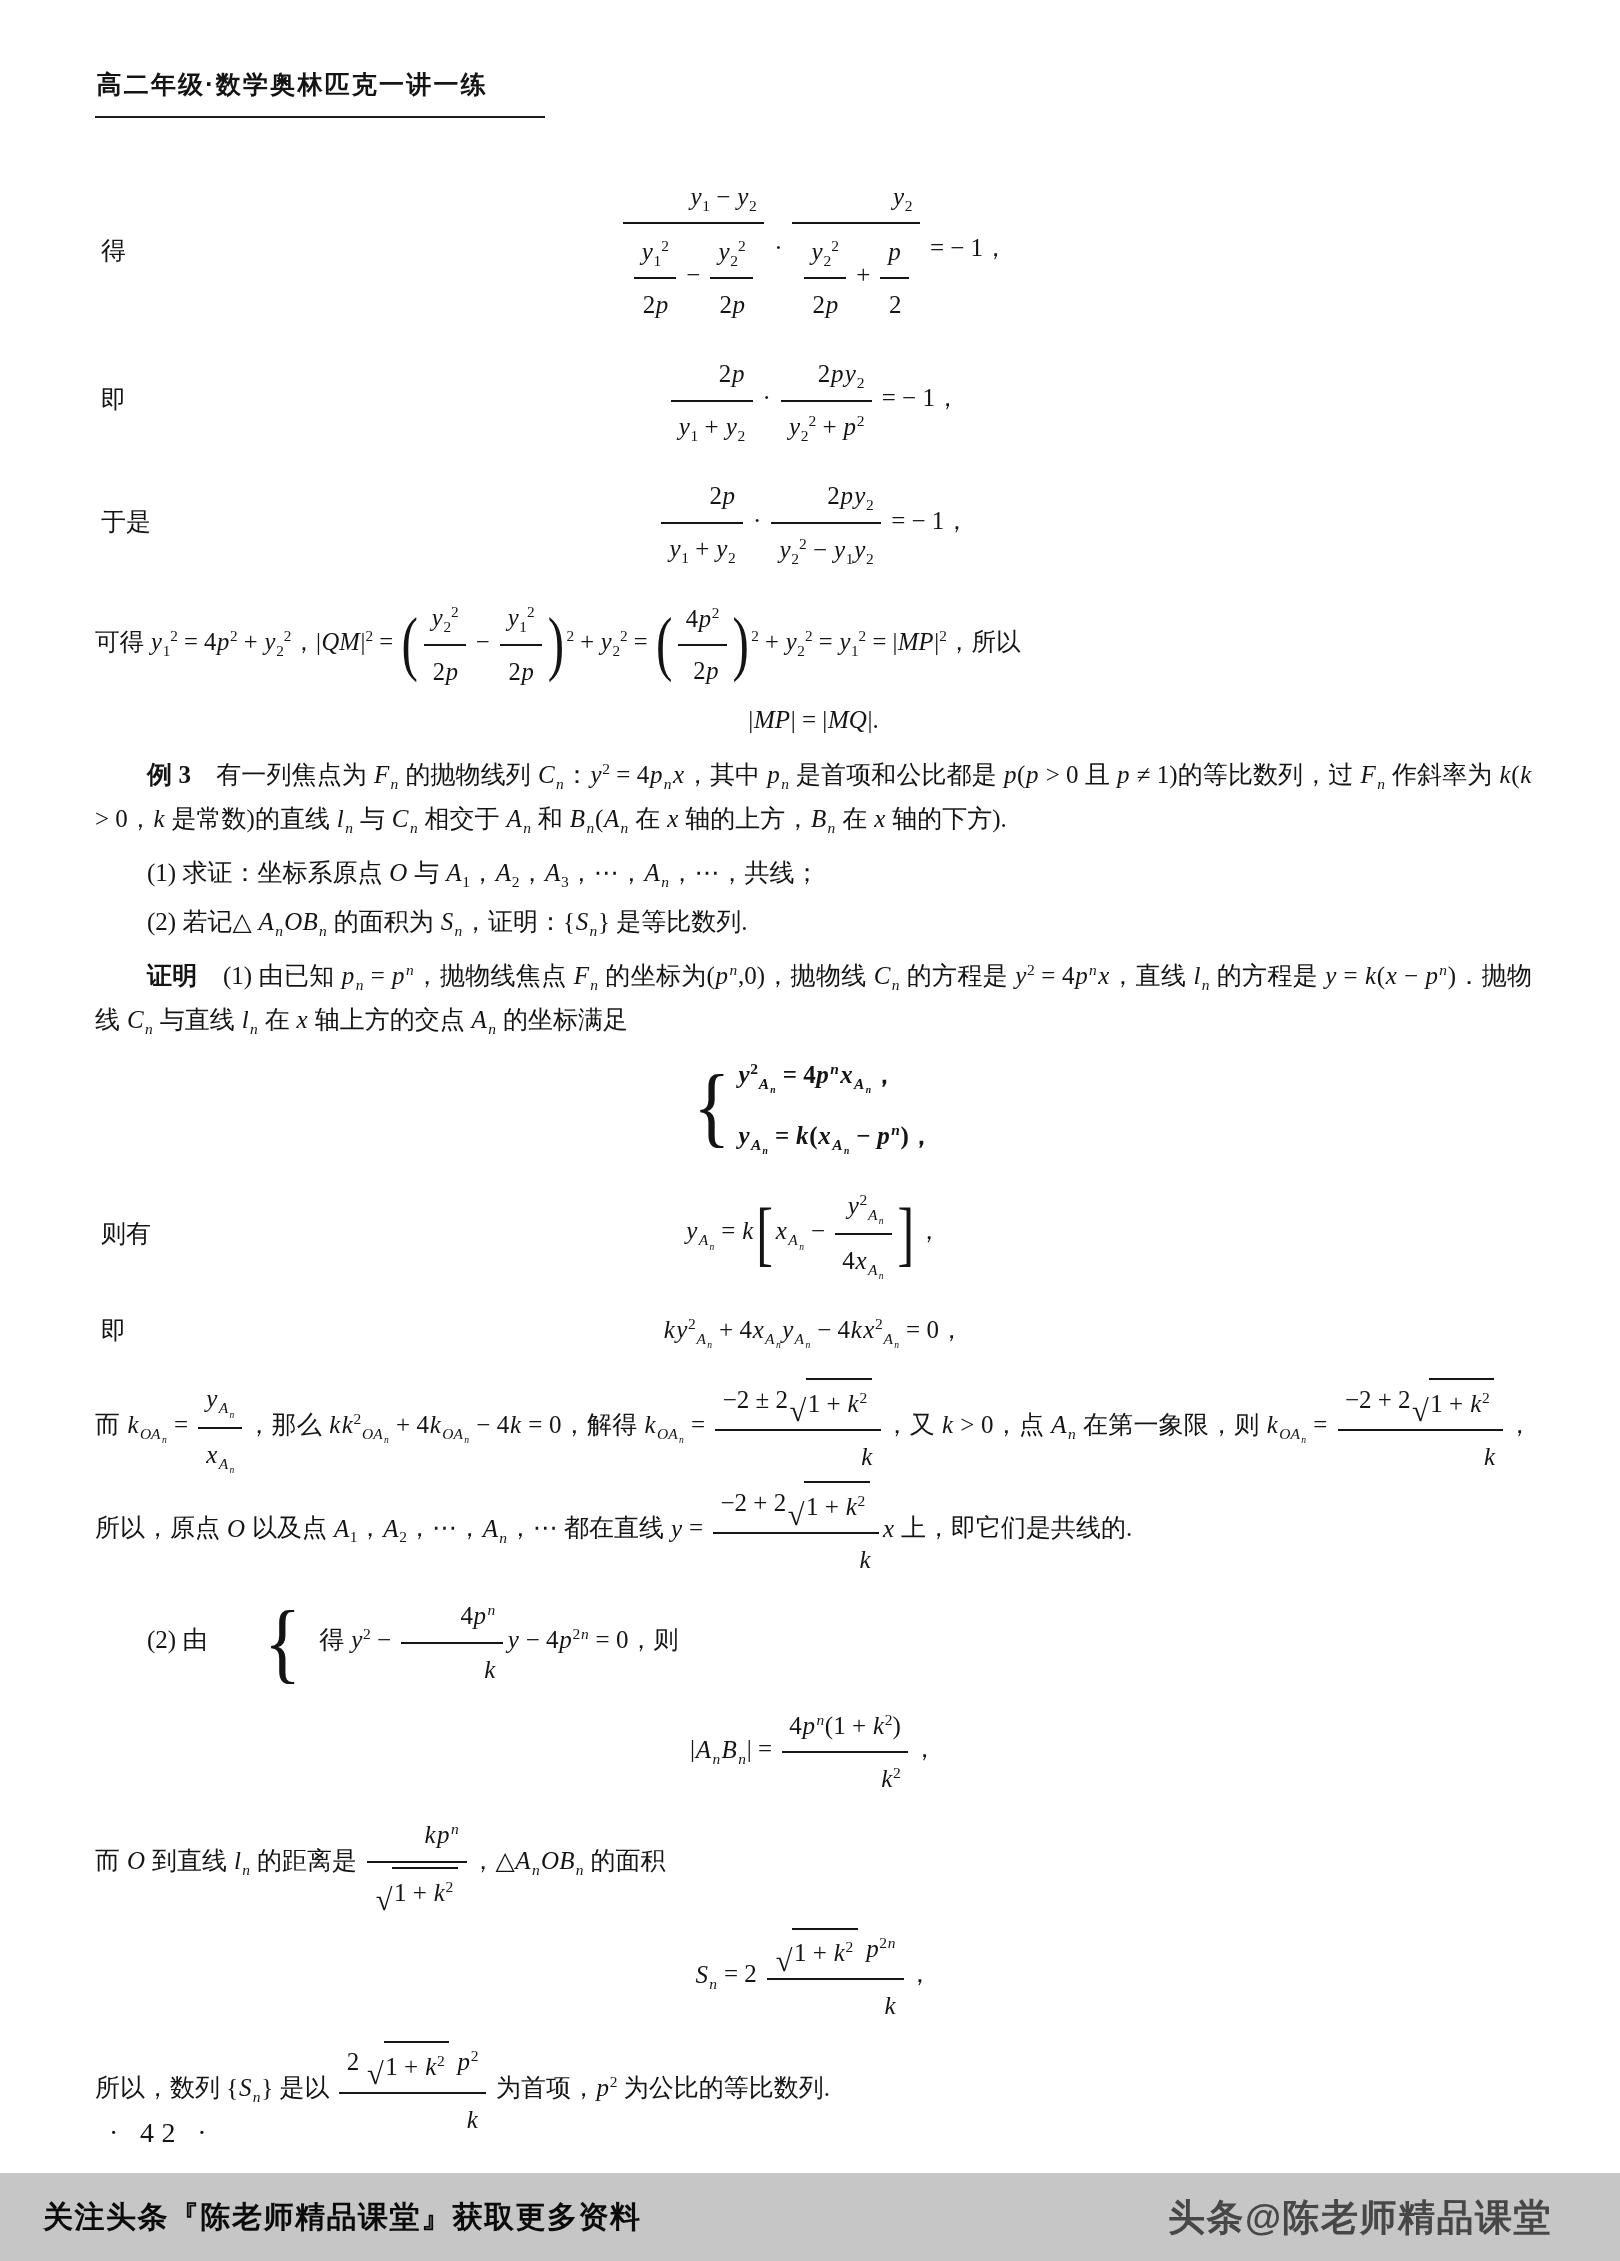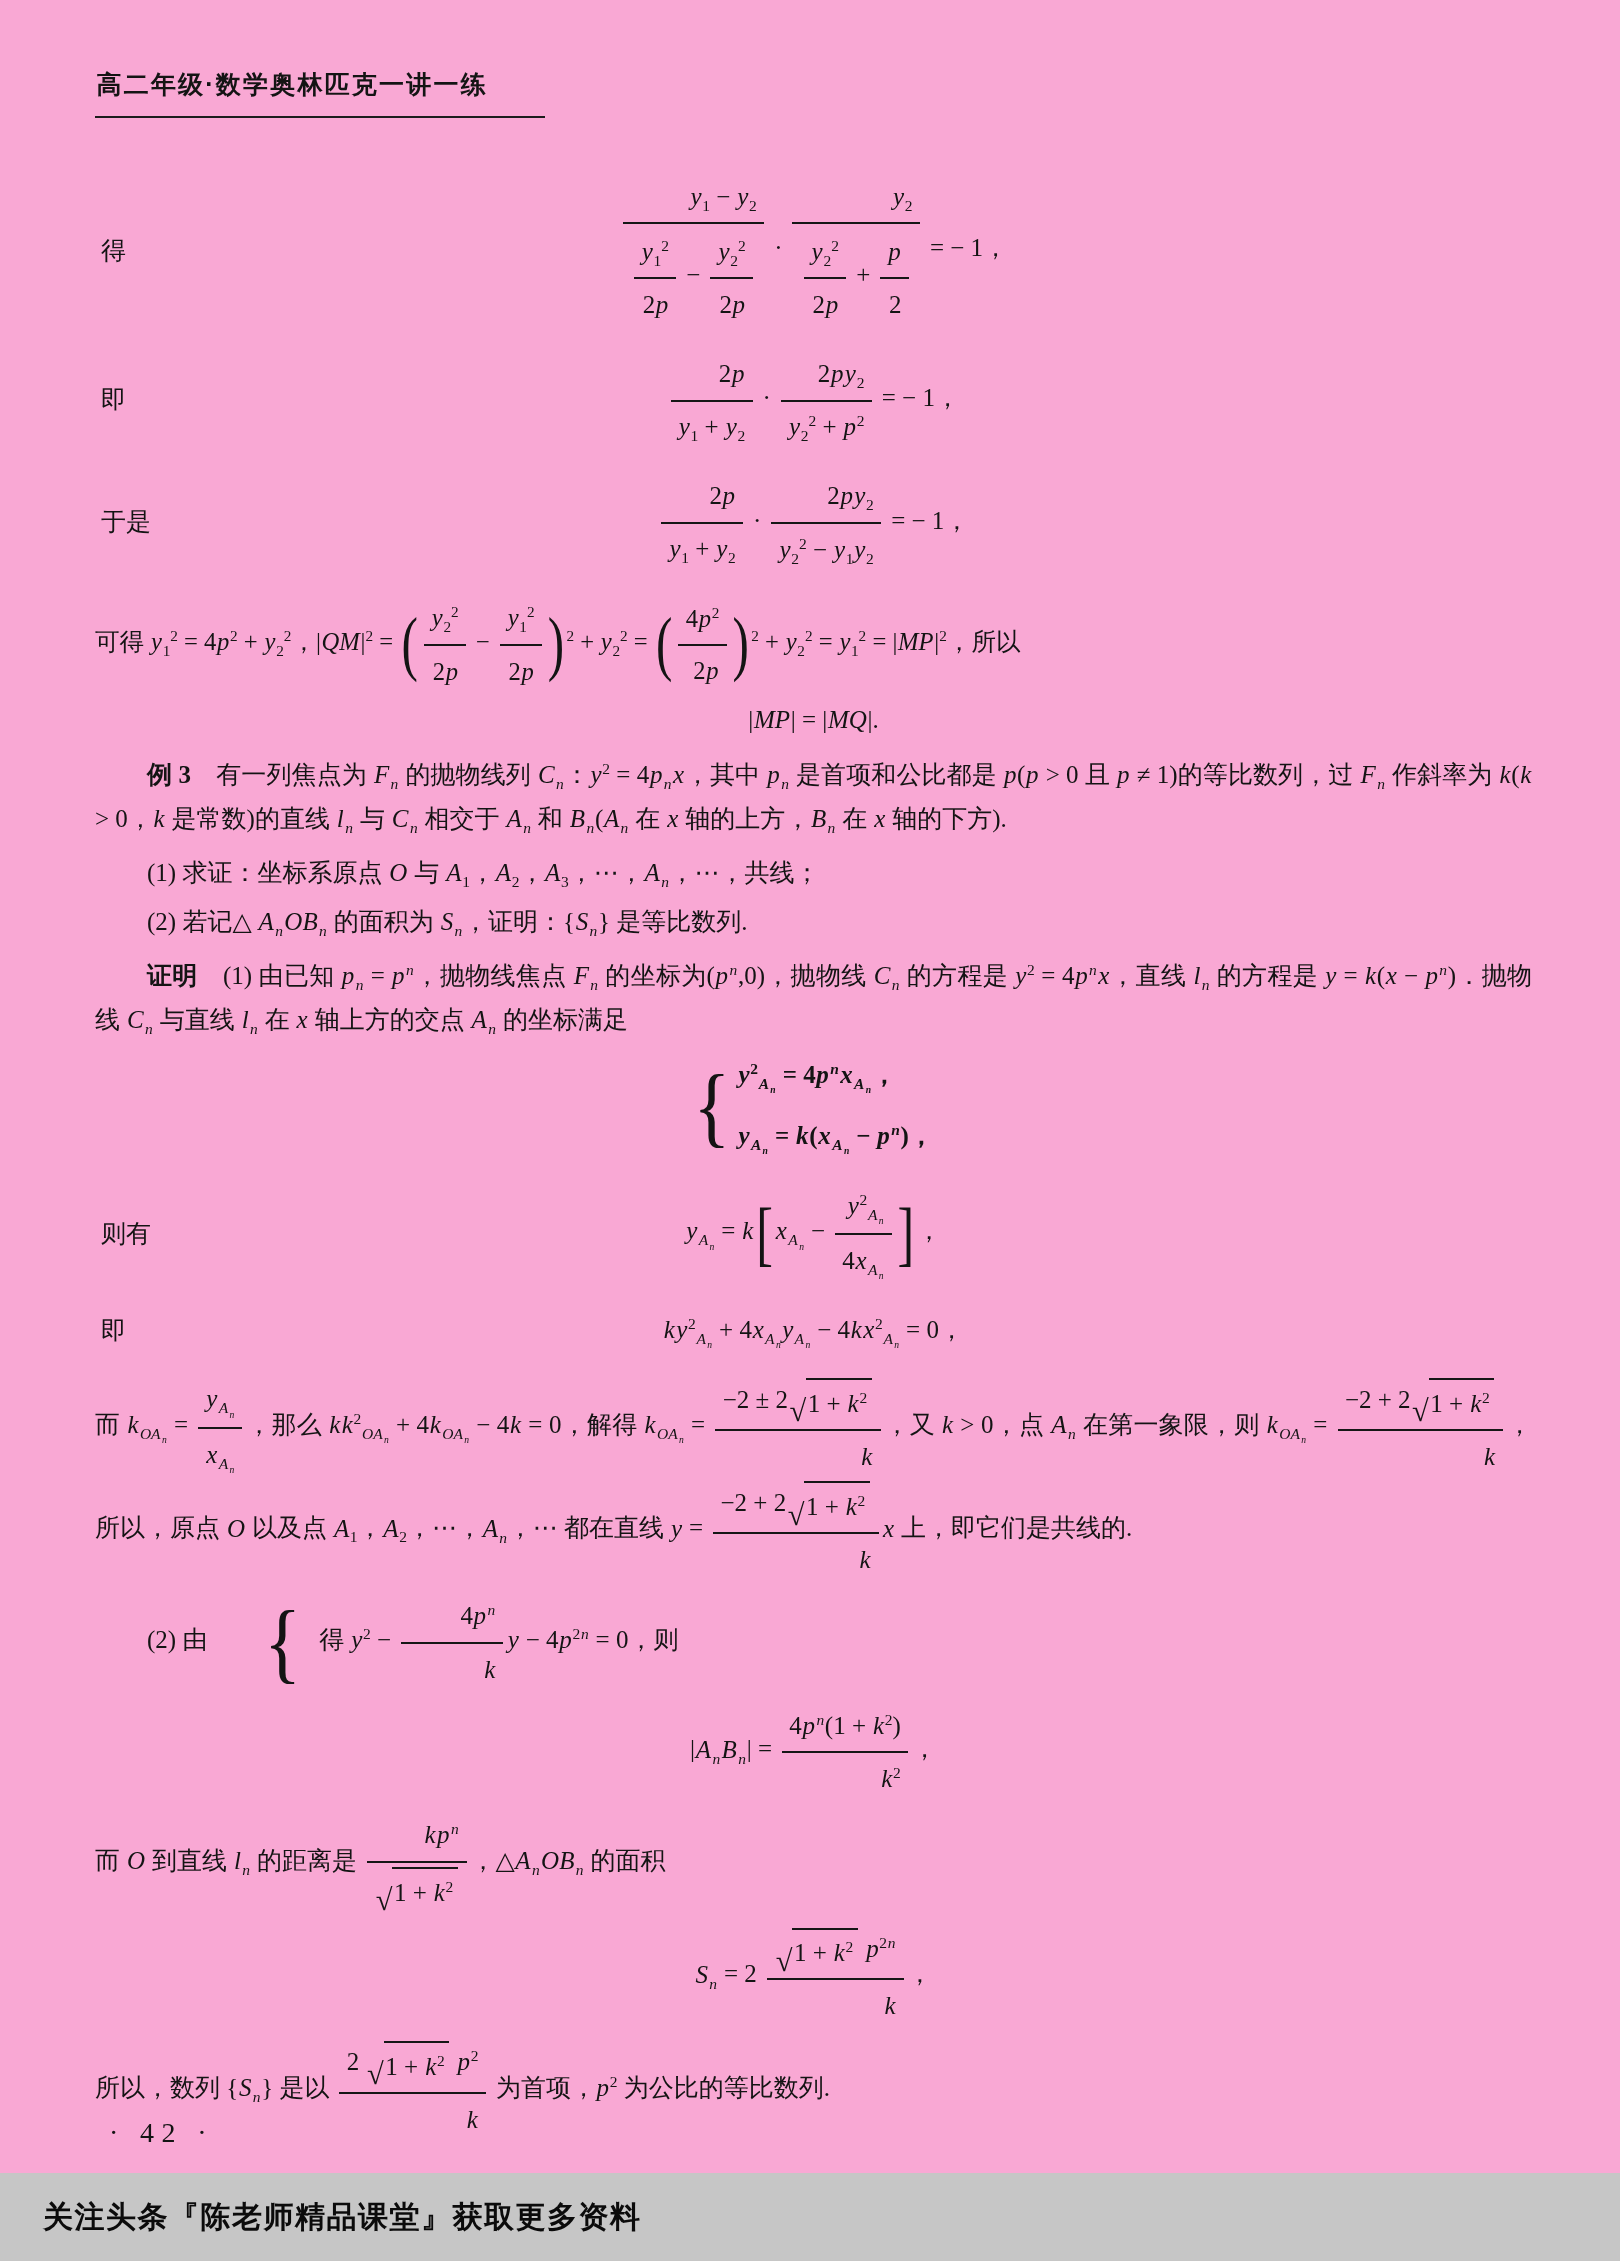--- a/index.html
+++ b/index.html
@@ -1,16 +1,16 @@
 <!DOCTYPE html>
 <html style="font-size:12px"><head>
 <meta charset="utf-8">
 <style>
   html,body{margin:0;padding:0;background:#e8e8e8;}
-  .page{position:relative;width:1620px;height:2261px;background:#f9a8d4;overflow:hidden;
+  .page{position:relative;width:1620px;height:2261px;background:#ffffff;overflow:hidden;
         font-family:"Liberation Serif","DejaVu Serif",serif;color:#141414;}
   .content{padding:63px 88px 0 95px;font-size:25px;line-height:1.75;}
 
   .hdr{display:inline-block;font-family:"Liberation Sans","DejaVu Sans",sans-serif;
        font-weight:700;font-size:25px;letter-spacing:2.2px;padding:0 57px 9px 1.5px;
        border-bottom:2.2px solid #1c1c1c;margin-bottom:33px;}
 
   
   .crow{position:relative;text-align:center;margin:22.3px 0;}
   .crow .lbl{position:absolute;left:6px;top:50%;transform:translateY(-50%);}
@@ -158,14 +158,15 @@
               <span class="sqb">1 + <span class="v">k</span><sup>2</sup></span>
             </span> <span class="v">p</span><sup>2</sup></span><span class="den"><span class="v">k</span></span></span> 为首项，<span class="v">p</span><sup>2</sup> 为公比的等比数列.</div>
 
   </div>
 
   <div class="pagenum">· 42 ·</div>
 
   <div class="footer-bar">
     <span class="footer-left">关注头条『陈老师精品课堂』获取更多资料</span>
   </div>
+  <div class="footer-right">头条@陈老师精品课堂</div>
 </div>
 
 
 </body></html>

